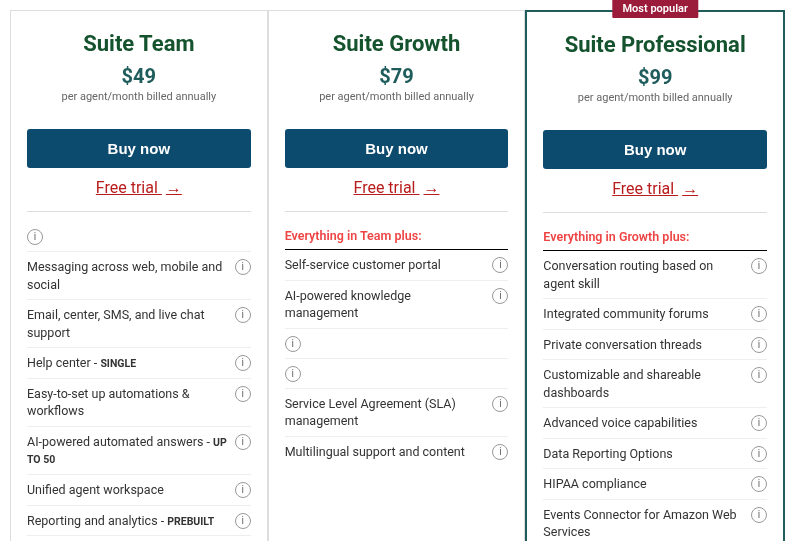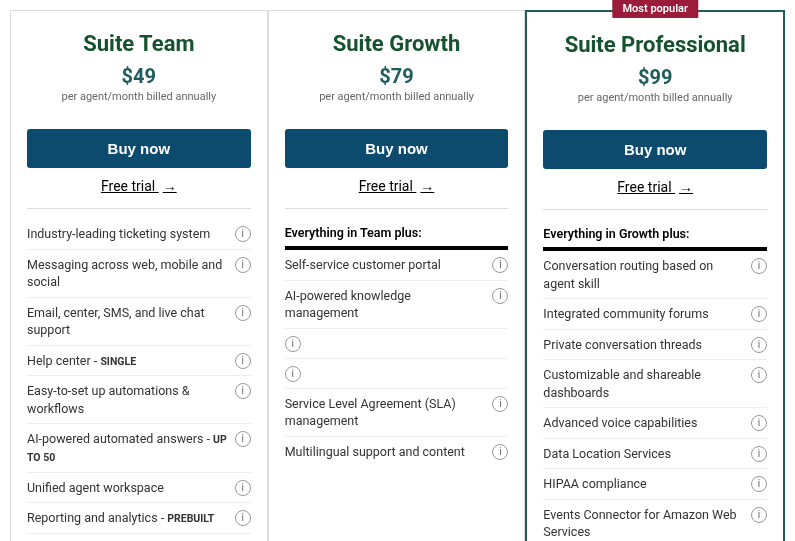--- a/index.html
+++ b/index.html
@@ -69,23 +69,23 @@
       padding: 11px;
       font-size: 15px;
       font-weight: 600;
       cursor: pointer;
       border-radius: 3px;
       margin-bottom: 10px;
     }
     .free-trial-link {
       display: block;
       text-align: center;
-      color: #000000;
+      color: #b91c1c;
       text-decoration: underline;
-      font-size: 14px;
+      font-size: 16px;
       margin-bottom: 14px;
       cursor: pointer;
     }
     .free-trial-link .arrow {
       margin-left: 4px;
     }
     .divider {
       border: none;
       border-top: 1px solid #ddd;
       margin-bottom: 10px;
@@ -125,41 +125,38 @@
       justify-content: center;
       font-size: 10px;
       color: #666;
       flex-shrink: 0;
       cursor: pointer;
       margin-top: 1px;
     }
     .section-header {
       font-size: 12.5px;
       font-weight: 600;
-      color: #000000;
+      color: #ef4444;
       padding: 6px 0;
-      border-bottom: 4px solid #000000;
+      border-bottom: 1px solid #000000;
     }
   </style>
 </head>
 <body>
 
 <div class="pricing-container">
 <div class="plan-card">
       <div class="plan-name">Suite Team</div>
       <div class="plan-price">$49</div>
       <div class="plan-billing">per agent/month billed annually</div>
       <button class="buy-now-btn">Buy now</button>
       <a class="free-trial-link">Free trial <span class="arrow">→</span></a>
       <hr class="divider">
       <ul class="features-list">
         <li class="feature-item">
-      <span class="feature-text">
-        Industry-leading ticketing system
-      </span>
       <span class="info-icon">i</span>
     </li>
         <li class="feature-item">
       <span class="feature-text">
         Messaging across web, mobile and social
       </span>
       <span class="info-icon">i</span>
     </li>
         <li class="feature-item">
       <span class="feature-text">
@@ -281,21 +278,21 @@
       <span class="info-icon">i</span>
     </li>
         <li class="feature-item">
       <span class="feature-text">
         Advanced voice capabilities
       </span>
       <span class="info-icon">i</span>
     </li>
         <li class="feature-item">
       <span class="feature-text">
-        Data Location Services
+        Data Reporting Options
       </span>
       <span class="info-icon">i</span>
     </li>
         <li class="feature-item">
       <span class="feature-text">
         HIPAA compliance
       </span>
       <span class="info-icon">i</span>
     </li>
         <li class="feature-item">

